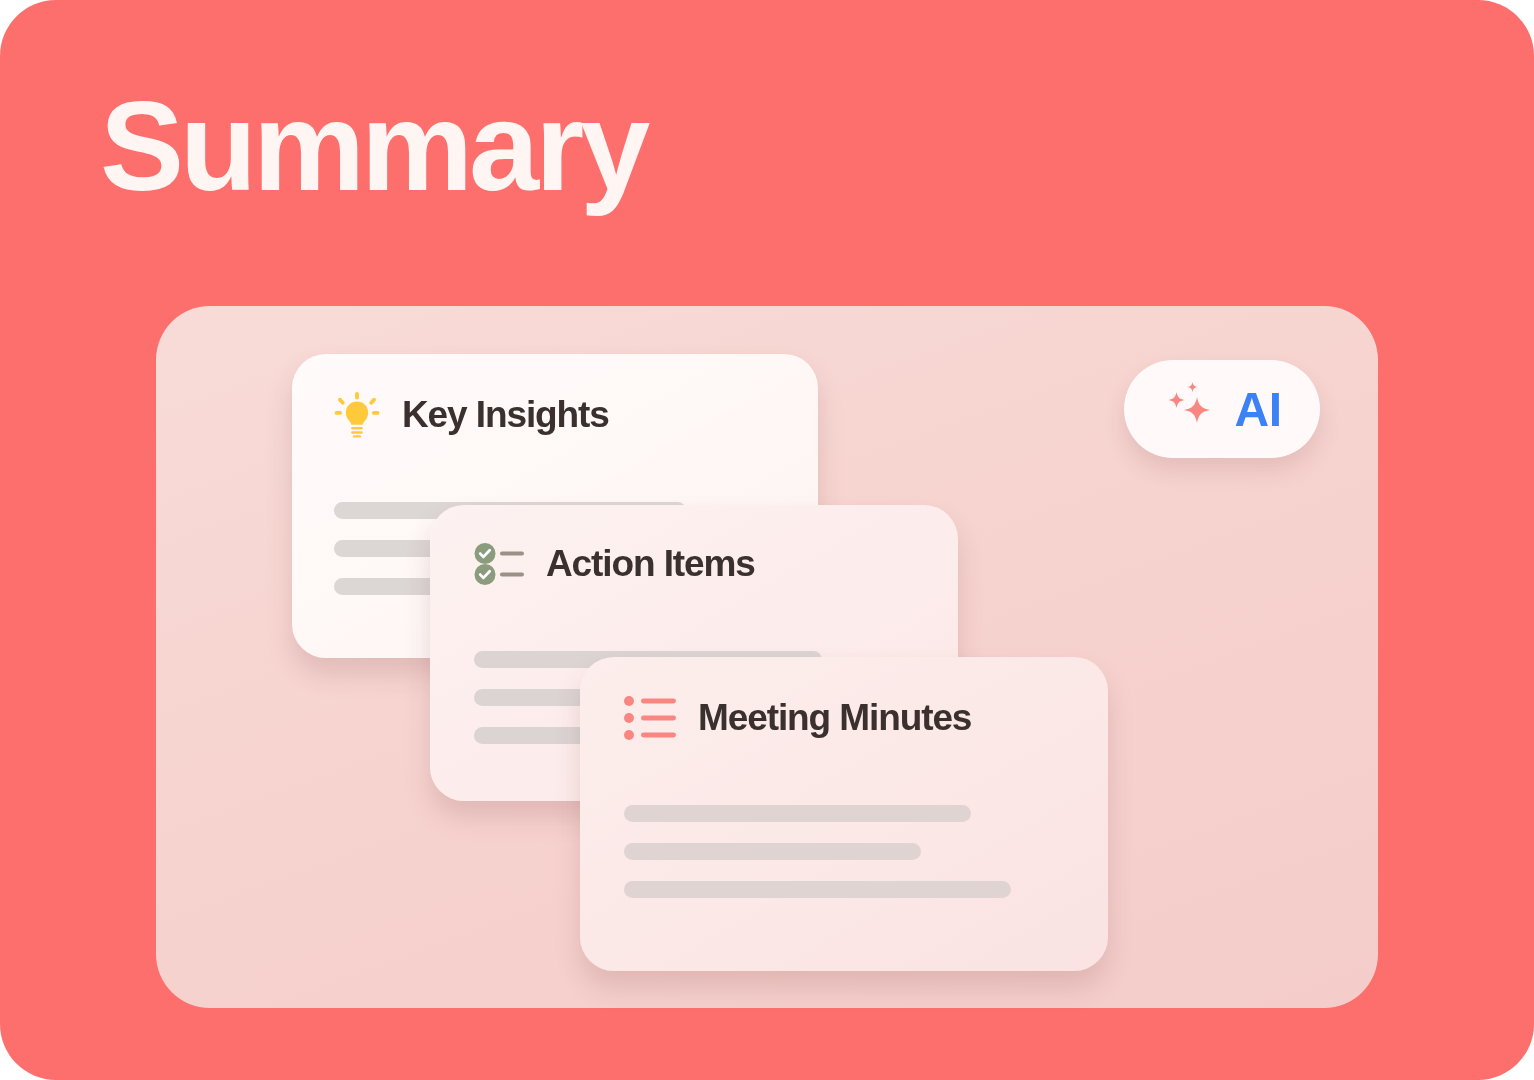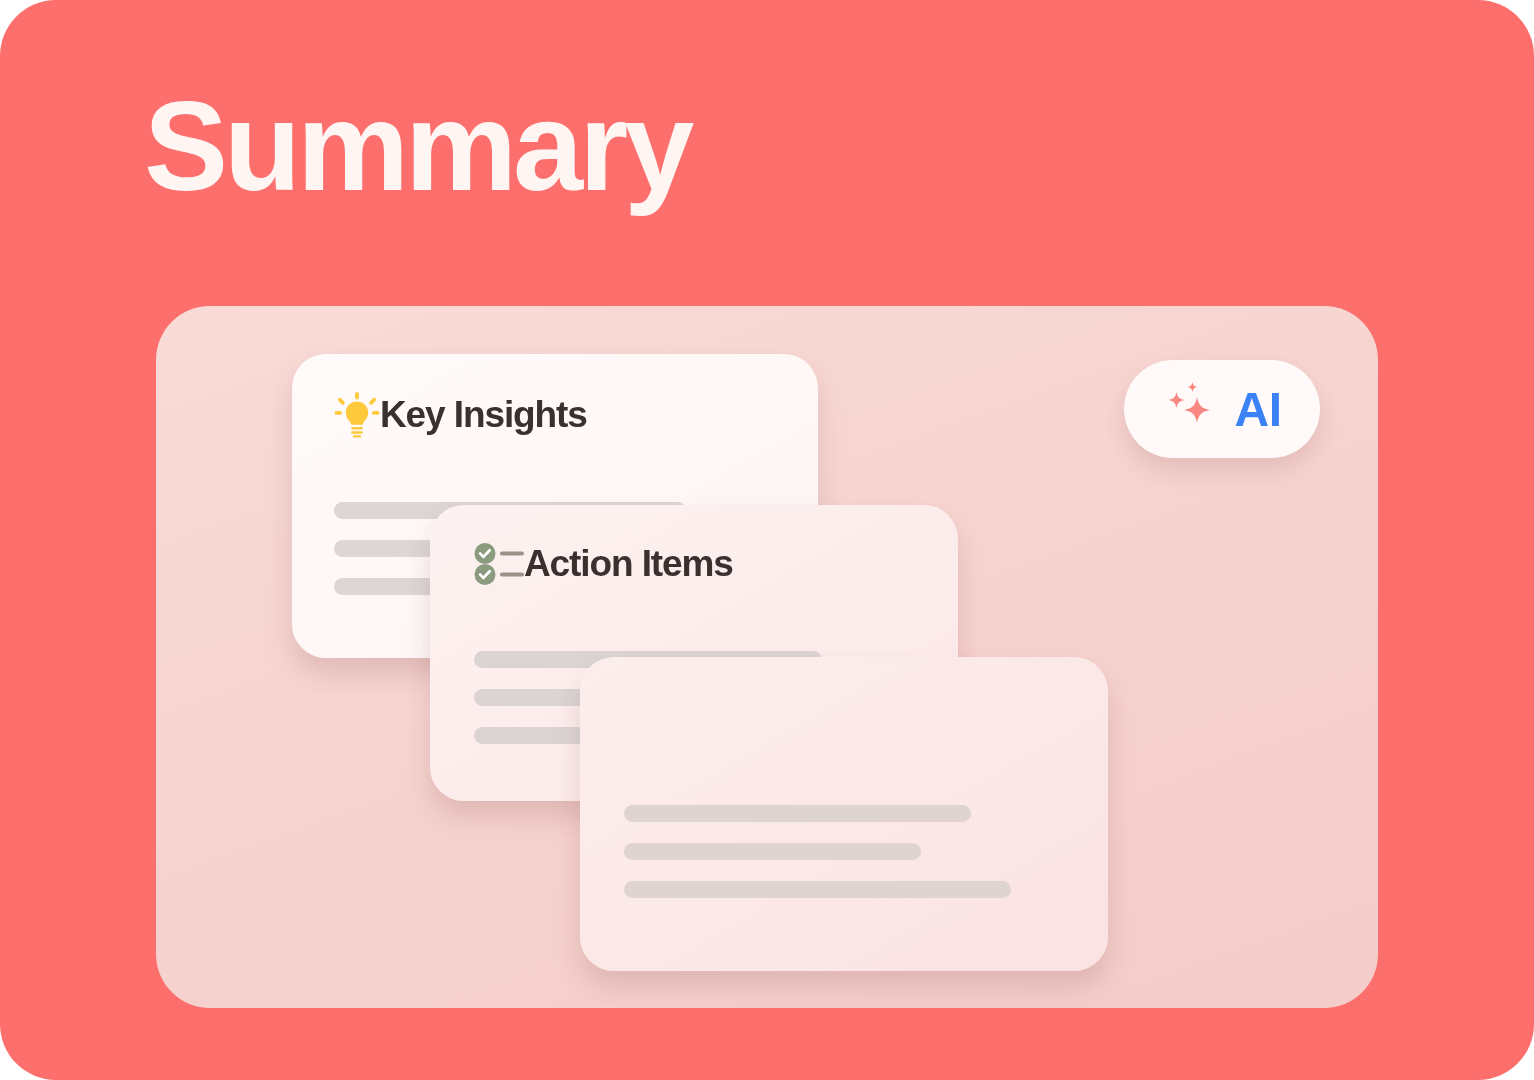--- a/index.html
+++ b/index.html
@@ -30,21 +30,20 @@
     position: absolute;
     left: 100px;
     top: 84px;
     font-size: 126px;
     line-height: 1;
     font-weight: 700;
     letter-spacing: -4px;
     color: #FFF6F4;
     font-family: "Liberation Sans", sans-serif;
     white-space: nowrap;
-    margin-left: 44px;
   }
 
   
   .panel {
     position: absolute;
     left: 156px;
     top: 306px;
     width: 1222px;
     height: 702px;
     background: linear-gradient(160deg, #F8DBD7 0%, #F6D2CE 55%, #F4CDCA 100%);
@@ -55,20 +54,21 @@
   .card {
     position: absolute;
     border-radius: 34px;
     box-shadow: 0 16px 26px rgba(120, 60, 60, 0.17);
     overflow: hidden;
   }
   .card-head {
     position: absolute;
     display: flex;
     align-items: center;
+    gap: 22px;
   }
   .card-title {
     font-size: 37px;
     font-weight: 700;
     letter-spacing: -1.1px;
     color: #3A302E;
     white-space: nowrap;
     font-family: "Liberation Sans", sans-serif;
   }
   .bars {
@@ -193,20 +193,35 @@
         <span class="card-title">Action Items</span>
       </div>
       <div class="bars">
         <div class="bar" style="width:348px"></div>
         <div class="bar" style="width:298px"></div>
         <div class="bar" style="width:212px"></div>
       </div>
     </div>
 
     <div class="card card-minutes">
+      <div class="card-head">
+        <span>
+          <svg class="icon" width="52" height="46" viewBox="0 0 52 46">
+            <g fill="#FA8682">
+              <circle cx="5" cy="6" r="5"></circle>
+              <circle cx="5" cy="23" r="5"></circle>
+              <circle cx="5" cy="40" r="5"></circle>
+              <rect x="17" y="3.6" width="35" height="4.8" rx="2.4"></rect>
+              <rect x="17" y="20.6" width="35" height="4.8" rx="2.4"></rect>
+              <rect x="17" y="37.6" width="35" height="4.8" rx="2.4"></rect>
+            </g>
+          </svg>
+        </span>
+        <span class="card-title">Meeting Minutes</span>
+      </div>
       <div class="bars">
         <div class="bar" style="width:347px"></div>
         <div class="bar" style="width:297px"></div>
         <div class="bar" style="width:387px"></div>
       </div>
     </div>
 
     <div class="ai-pill">
       <span>
         <svg class="icon" width="58" height="58" viewBox="0 0 58 58">

